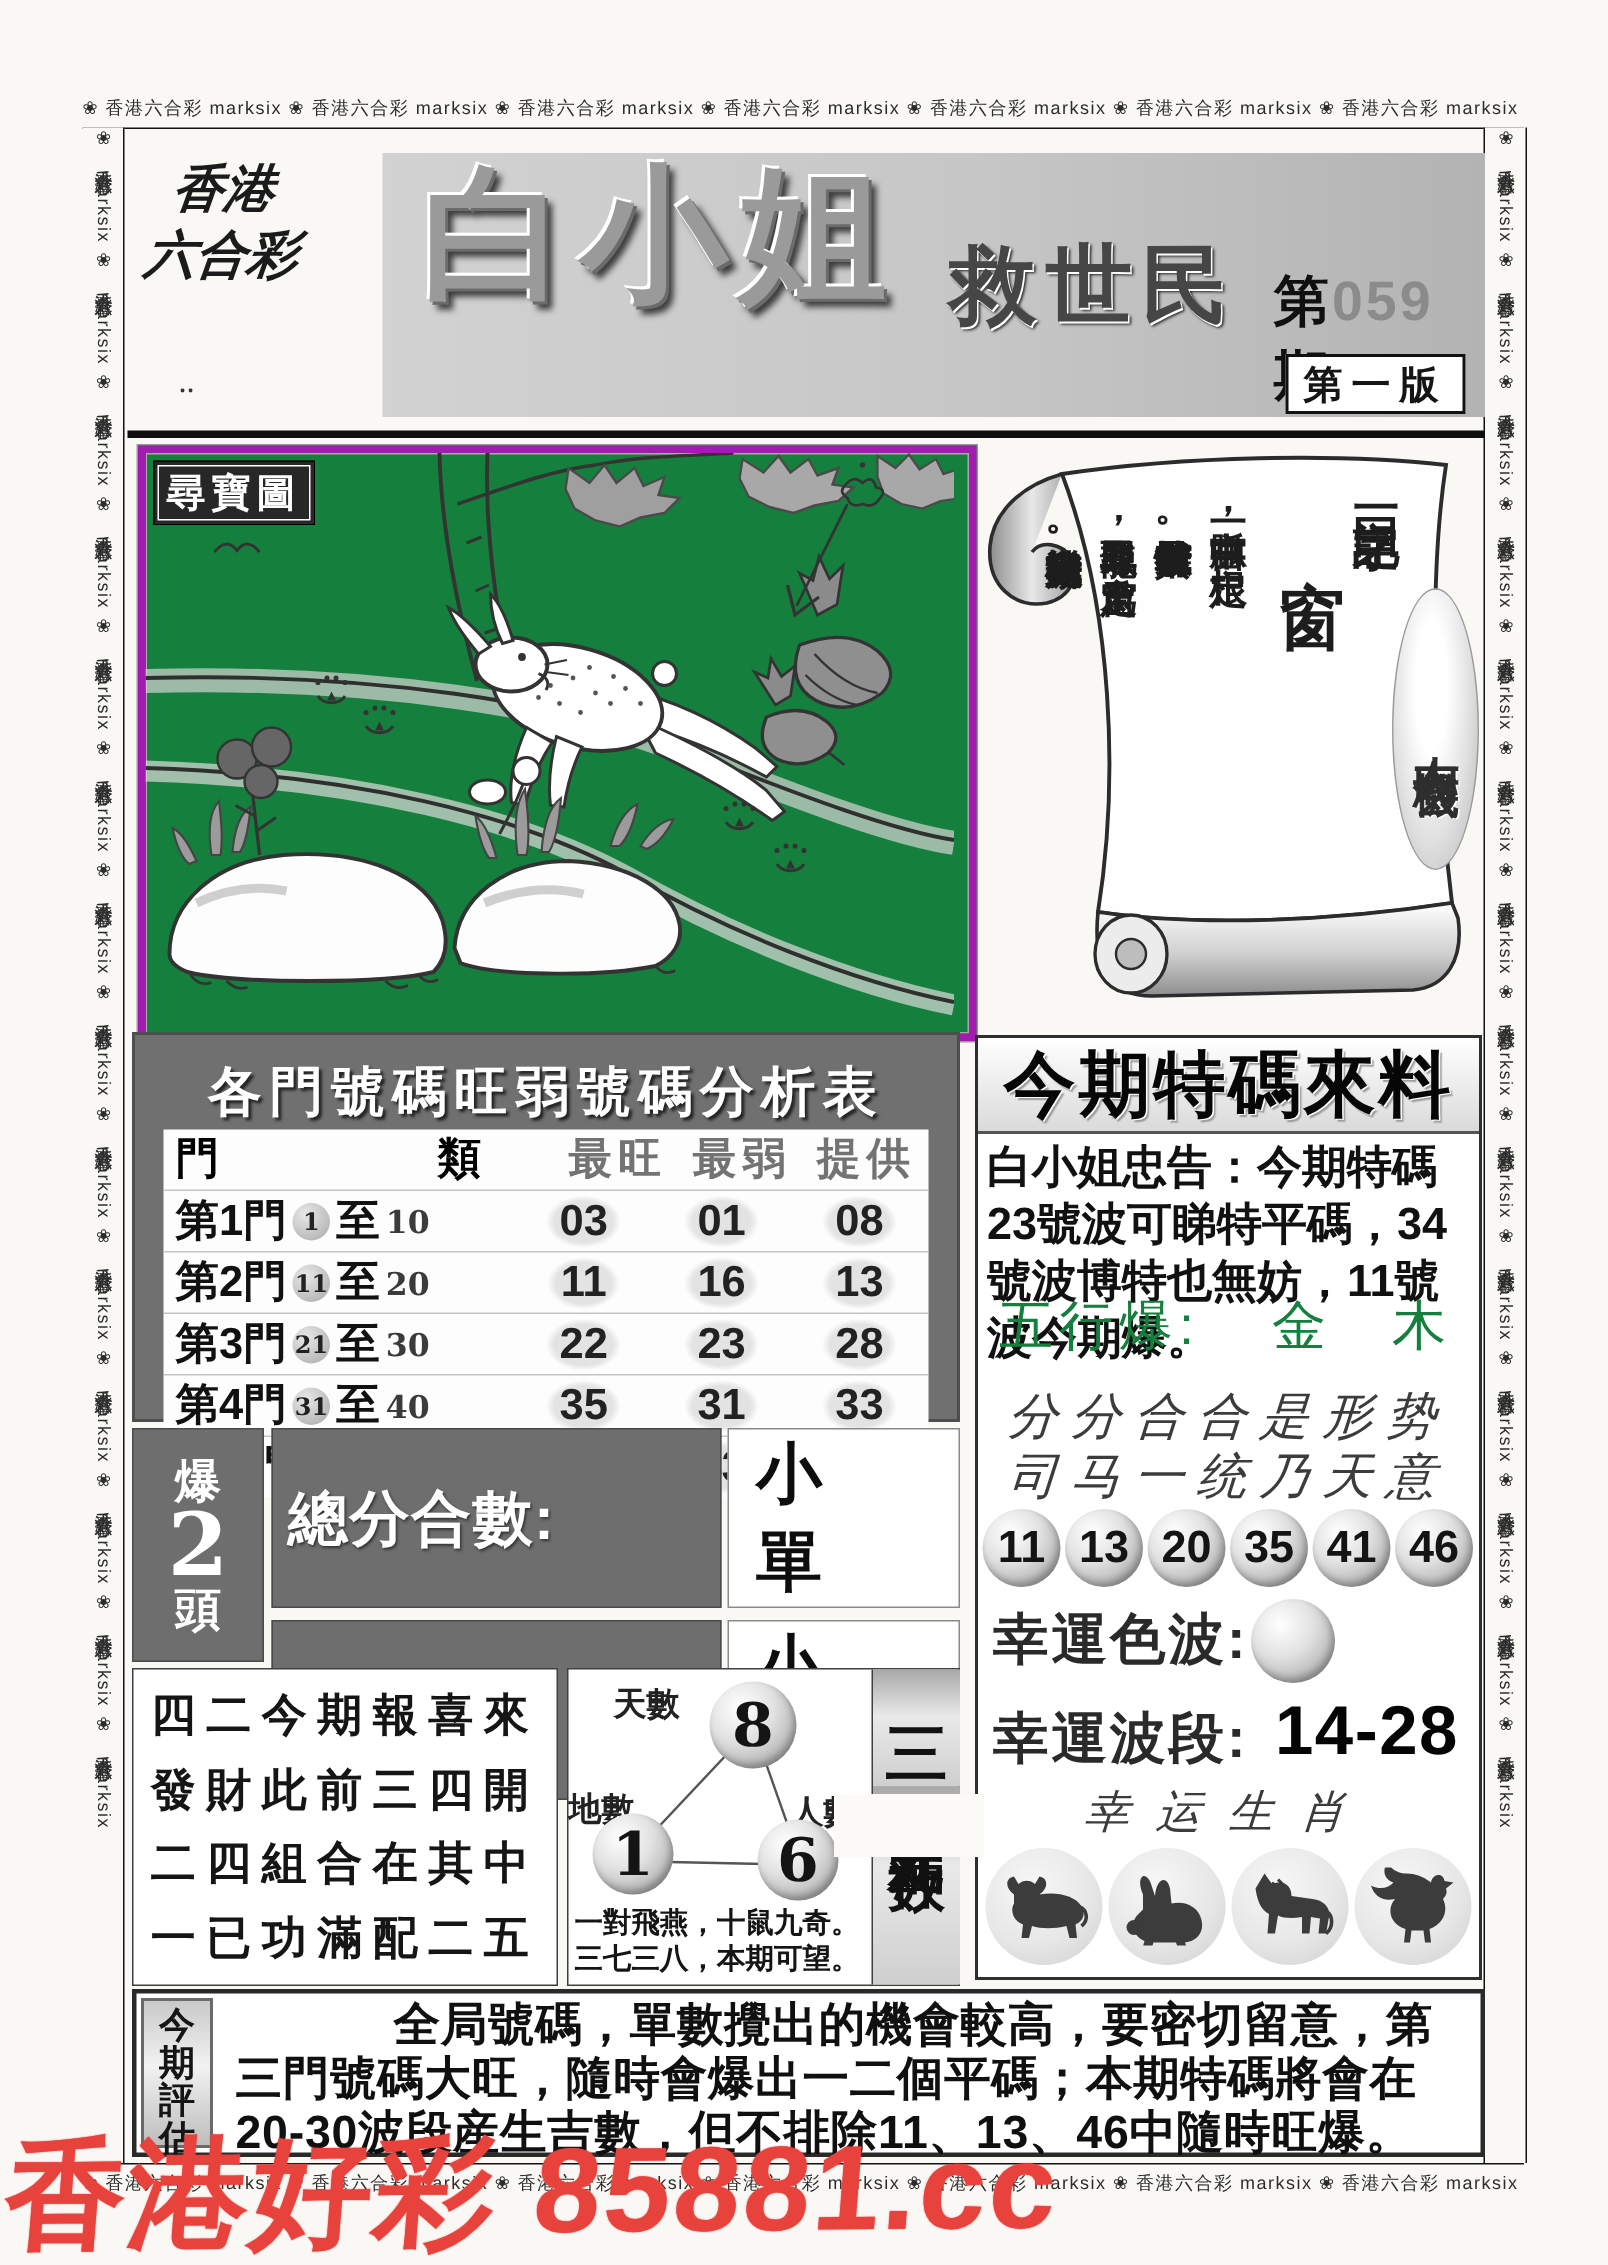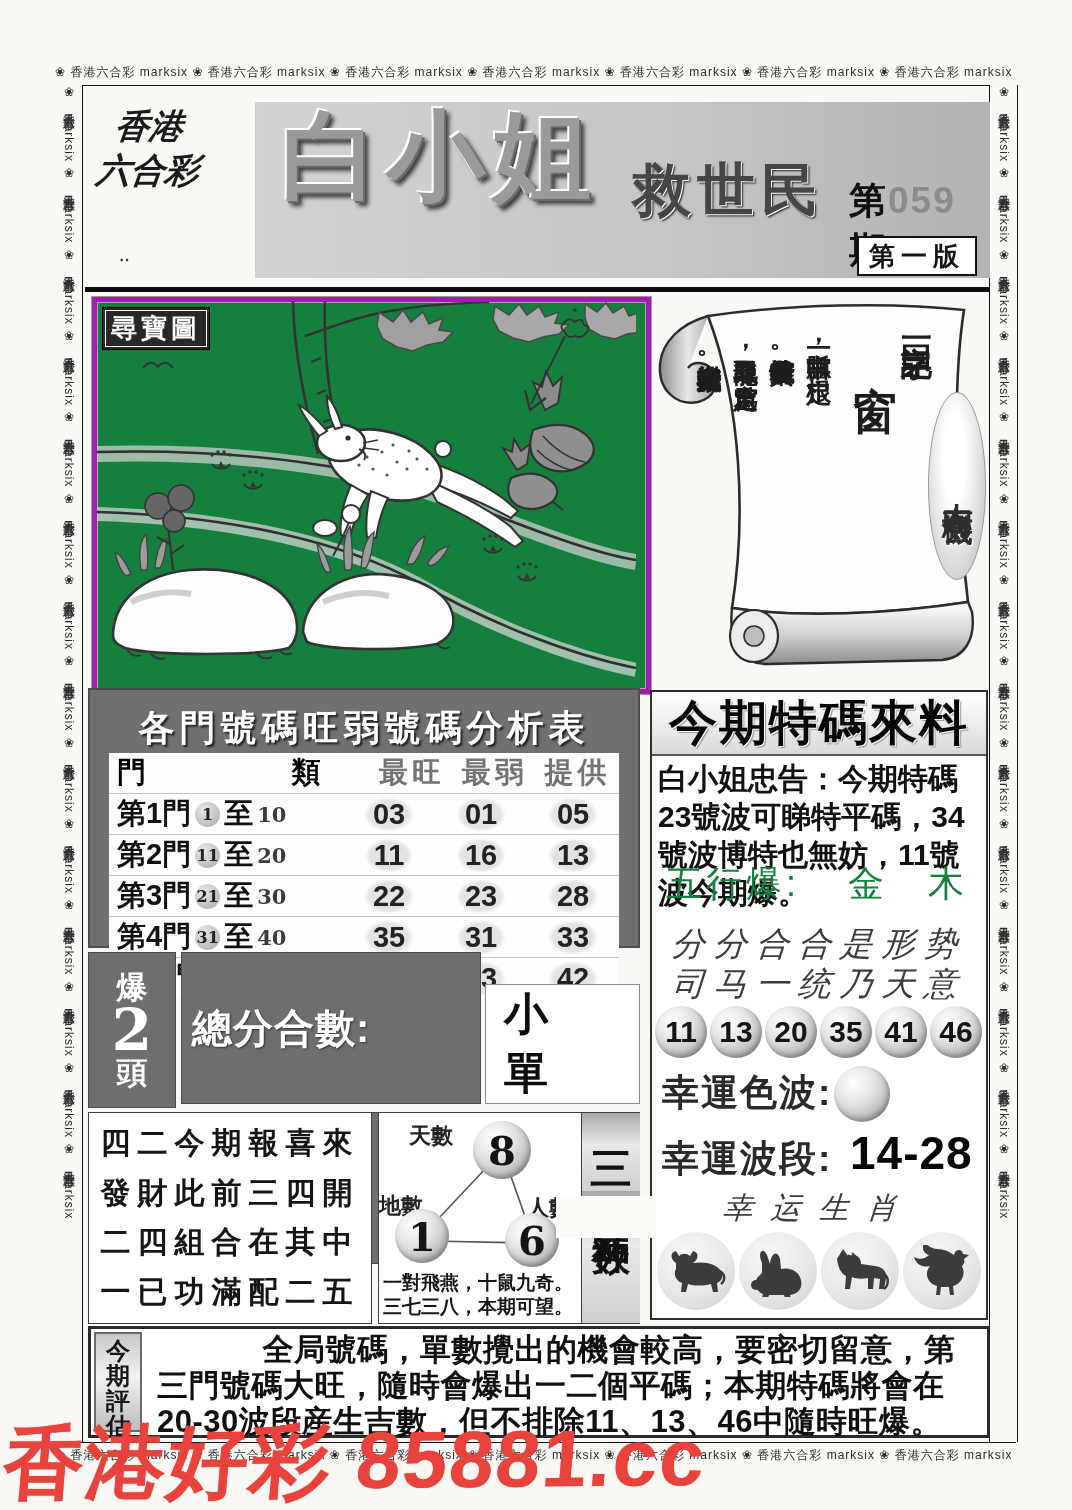--- a/index.html
+++ b/index.html
@@ -77,21 +77,21 @@
   #burst-side{width:86px;background:#6e6e6e;border:1px solid #4a4a4a;color:#fff;display:flex;
            flex-direction:column;align-items:center;justify-content:center;line-height:1;}
   #burst-side .t{font-size:31px;font-weight:bold;}
   #burst-side .n{font-size:58px;font-weight:bold;font-family:"DejaVu Serif",serif;margin:-2px 0;}
   #burst-rows{flex:1;display:flex;flex-direction:column;gap:8px;}
   .burst-row{flex:1;display:flex;gap:4px;}
   .burst-label{width:288px;background:#6e6e6e;border:1px solid #4a4a4a;color:#fff;font-size:40px;
            font-weight:bold;display:flex;align-items:center;padding-left:10px;letter-spacing:1px;
            text-shadow:1px 1px 2px #333;}
   .burst-value{flex:1;background:#fff;border:1px solid #8a8a8a;color:#0d0d0d;font-size:44px;font-weight:bold;
-           display:flex;align-items:center;justify-content:center;letter-spacing:22px;padding-left:18px;margin-top:32px;}
+           display:flex;align-items:center;justify-content:center;letter-spacing:22px;padding-left:18px;}
   
   #poem{left:88px;top:1112px;width:284px;height:212px;border:1px solid #3f3f3f;background:#fff;
            box-sizing:border-box;display:flex;flex-direction:column;}
   #poem-title{height:54px;background:linear-gradient(180deg,#fbfbfb,#cfcfcf);border-bottom:2px solid #6a6a6a;
            display:flex;align-items:center;justify-content:center;font-size:35px;font-weight:bold;letter-spacing:3px;}
   #poem-body{flex:1;display:flex;flex-direction:column;justify-content:space-evenly;padding:2px 6px;}
   .poem-line{font-size:30px;font-weight:bold;letter-spacing:7px;text-align:center;white-space:nowrap;}
   
   #trinity{left:378px;top:1112px;width:262px;height:212px;border:1px solid #3f3f3f;background:#fff;box-sizing:border-box;}
   #tri-main{position:absolute;left:0;top:0;width:202px;height:210px;}
@@ -330,21 +330,21 @@
       </div>
       <div class="trow">
         <div class="tc-label">
             <span>第1門</span>
             <span class="cnum">1</span>
             <span>至</span>
             <span class="hinum">10</span>
           </div>
         <div class="tc-val"><span class="halo">03</span></div>
         <div class="tc-val"><span class="halo">01</span></div>
-        <div class="tc-val"><span class="halo">05</span></div>
+        <div class="tc-val"><span class="halo">08</span></div>
       </div>
       <div class="trow">
         <div class="tc-label">
             <span>第2門</span>
             <span class="cnum">11</span>
             <span>至</span>
             <span class="hinum">20</span>
           </div>
         <div class="tc-val"><span class="halo">11</span></div>
         <div class="tc-val"><span class="halo">16</span></div>

